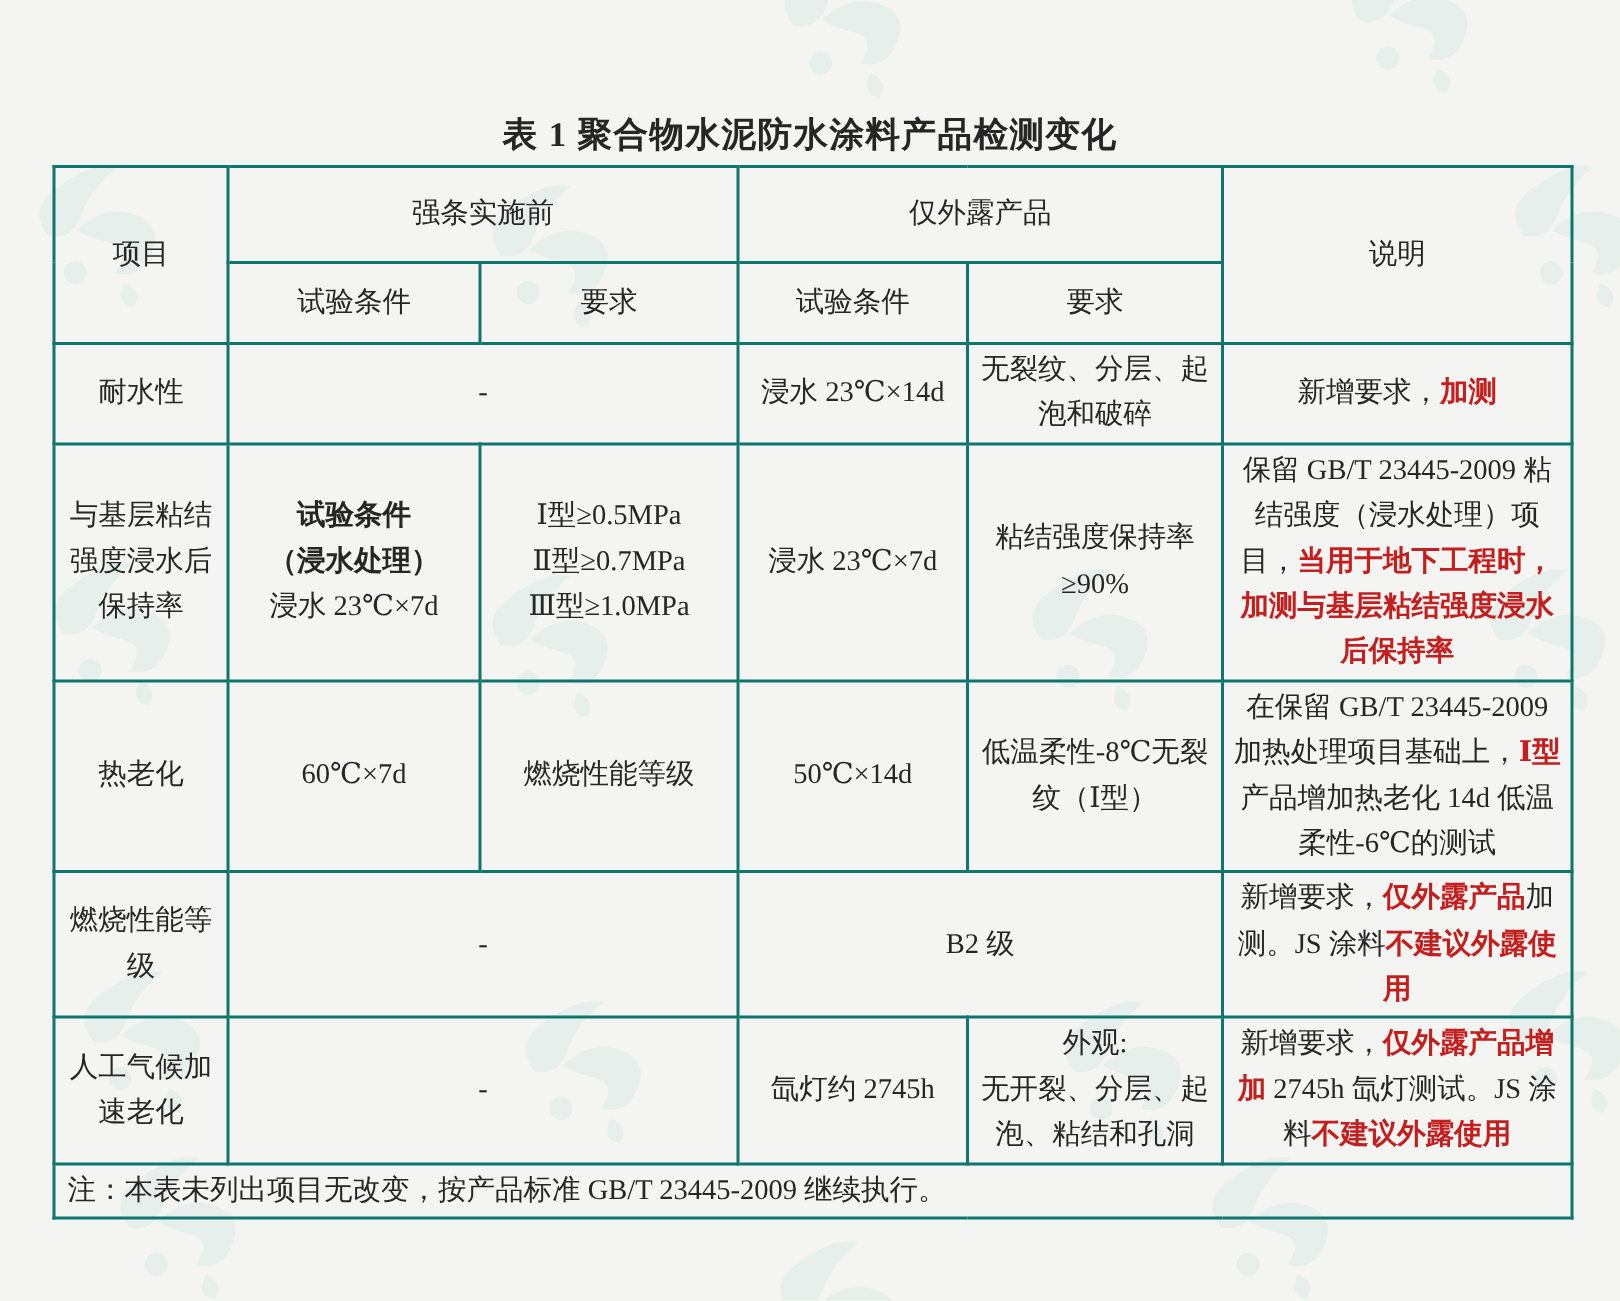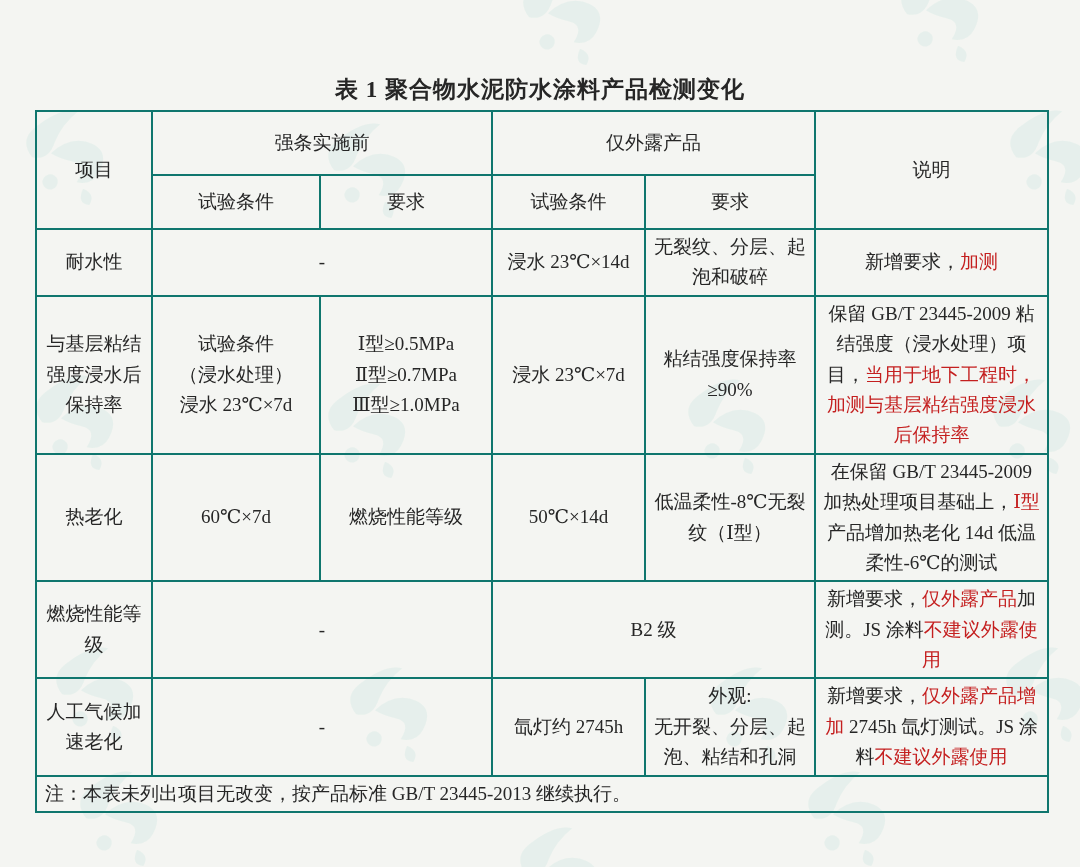--- a/index.html
+++ b/index.html
@@ -22,21 +22,21 @@
   }
   td,th{
     border:2px solid #0f766e;text-align:center;vertical-align:middle;
     padding:2px 6px;font-size:19px;font-weight:normal;line-height:1.6;
     overflow:hidden;
     margin-top:28px;
   }
   .note-cell{line-height:1.6;}
   .footnote-cell{text-align:left;padding-left:8px;font-size:19px;}
   .red{color:#c41f1f;}
-  .bold{font-weight:400;}
+  .bold{font-weight:700;}
   tr.h-a{height:64px;}
   tr.h-b{height:54px;}
   tr.r1{height:60px;}
   tr.r2{height:144px;}
   tr.r3{height:109px;}
   tr.r4{height:87px;}
   tr.r5{height:91px;}
   tr.rf{height:33px;}
 </style>
 </head>
@@ -163,16 +163,16 @@
 
   <tr class="r5">
     <td>人工气候加速老化</td>
     <td colspan="2">-</td>
     <td>氙灯约 2745h</td>
     <td><span>外观:</span><br><span>无开裂、分层、起泡、粘结和孔洞</span></td>
     <td class="note-cell"><span>新增要求，</span><span class="red bold">仅外露产品增加</span><span> 2745h 氙灯测试。JS 涂料</span><span class="red bold">不建议外露使用</span></td>
   </tr>
 
   <tr class="rf">
-    <td colspan="6" class="footnote-cell">注：本表未列出项目无改变，按产品标准 GB/T 23445-2013 继续执行。</td>
+    <td colspan="6" class="footnote-cell">注：本表未列出项目无改变，按产品标准 GB/T 23445-2009 继续执行。</td>
   </tr>
 </tbody>
   </table>
 
 </body></html>

